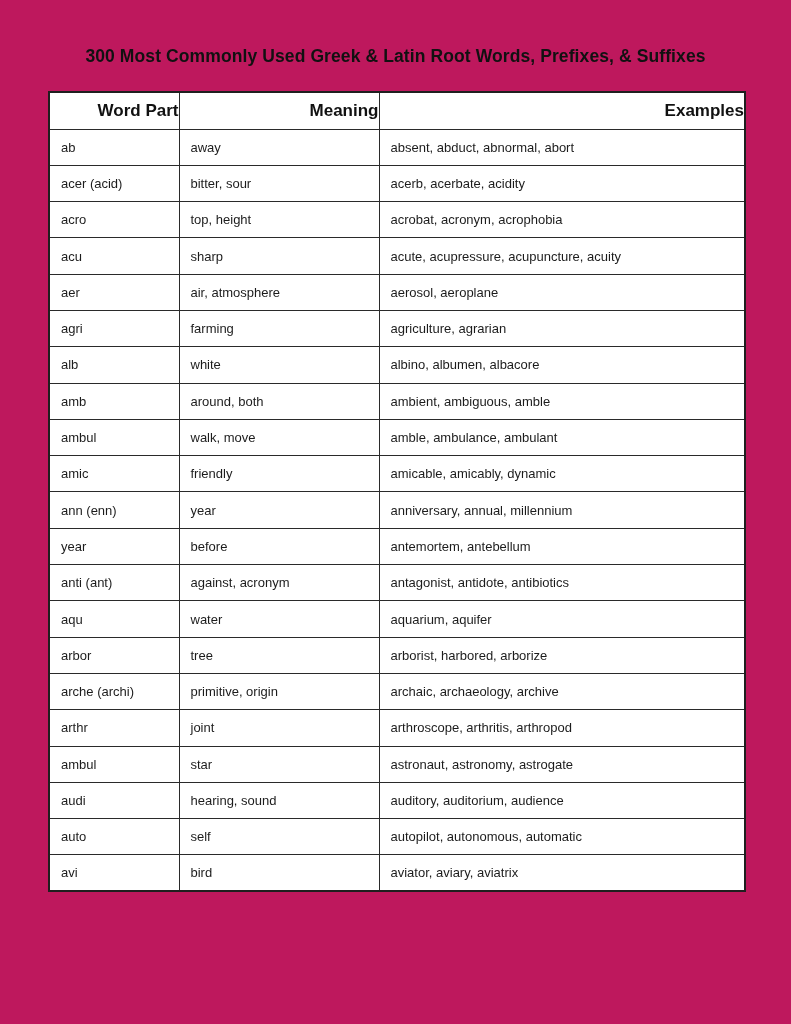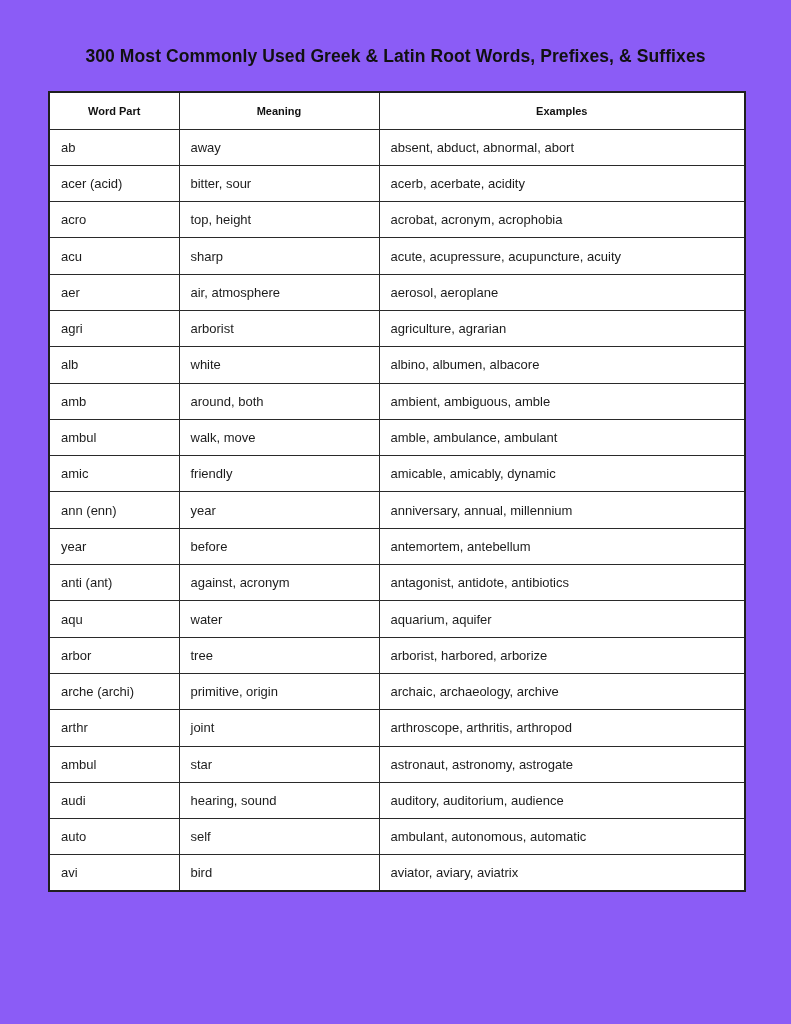--- a/index.html
+++ b/index.html
@@ -8,21 +8,21 @@
     width: 791px;
     background: #ffffff;
     font-family: "Liberation Sans", sans-serif;
     color: #1b1b1b;
   }
 
   .page {
     position: relative;
     width: 791px;
     height: 1024px;
-    background: #8b5cf6;
+    background: #be185d;
     overflow: hidden;
   }
 
   .doc-title {
     position: absolute;
     top: 46px;
     left: 0;
     width: 100%;
     text-align: center;
     font-size: 17.5px;
@@ -47,22 +47,22 @@
     font-size: 13px;
     vertical-align: middle;
     background: #ffffff;
     overflow: hidden;
     white-space: nowrap;
   }
 
   .root-table th {
     height: 37px;
     font-weight: bold;
-    text-align: center;
-    font-size: 11px;
+    text-align: right;
+    font-size: 17px;
     color: #111111;
   }
 
   .root-table td {
     height: 36.3px;
     text-align: left;
     padding-left: 11px;
     color: #1c1c1c;
   }
 
@@ -112,21 +112,21 @@
           <td>sharp</td>
           <td>acute, acupressure, acupuncture, acuity</td>
         </tr>
         <tr>
           <td>aer</td>
           <td>air, atmosphere</td>
           <td>aerosol, aeroplane</td>
         </tr>
         <tr>
           <td>agri</td>
-          <td>arborist</td>
+          <td>farming</td>
           <td>agriculture, agrarian</td>
         </tr>
         <tr>
           <td>alb</td>
           <td>white</td>
           <td>albino, albumen, albacore</td>
         </tr>
         <tr>
           <td>amb</td>
           <td>around, both</td>
@@ -183,21 +183,21 @@
           <td>astronaut, astronomy, astrogate</td>
         </tr>
         <tr>
           <td>audi</td>
           <td>hearing, sound</td>
           <td>auditory, auditorium, audience</td>
         </tr>
         <tr>
           <td>auto</td>
           <td>self</td>
-          <td>ambulant, autonomous, automatic</td>
+          <td>autopilot, autonomous, automatic</td>
         </tr>
         <tr>
           <td>avi</td>
           <td>bird</td>
           <td>aviator, aviary, aviatrix</td>
         </tr>
       </tbody>
   </table>
 
 </div>

